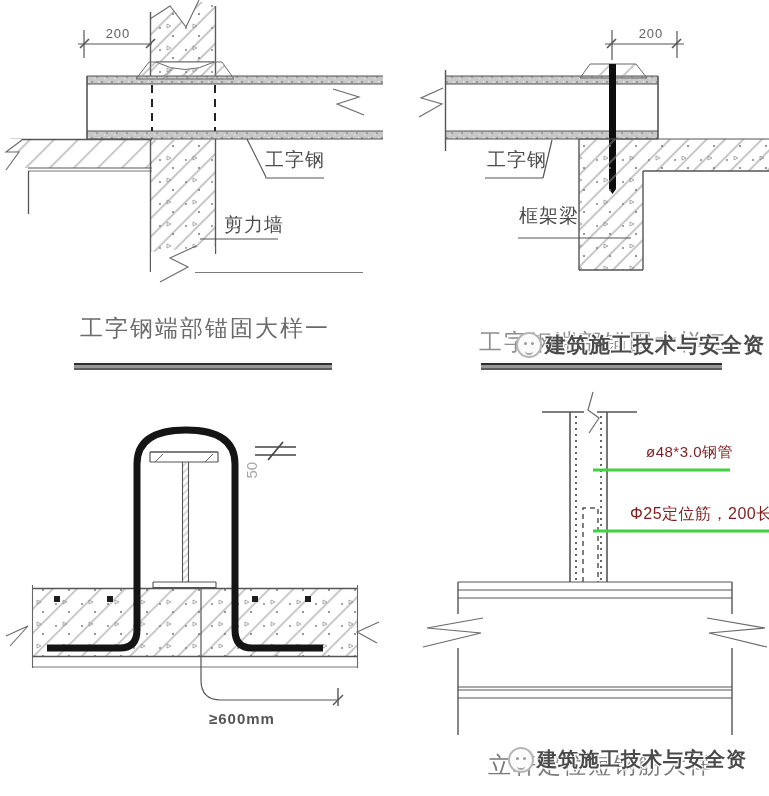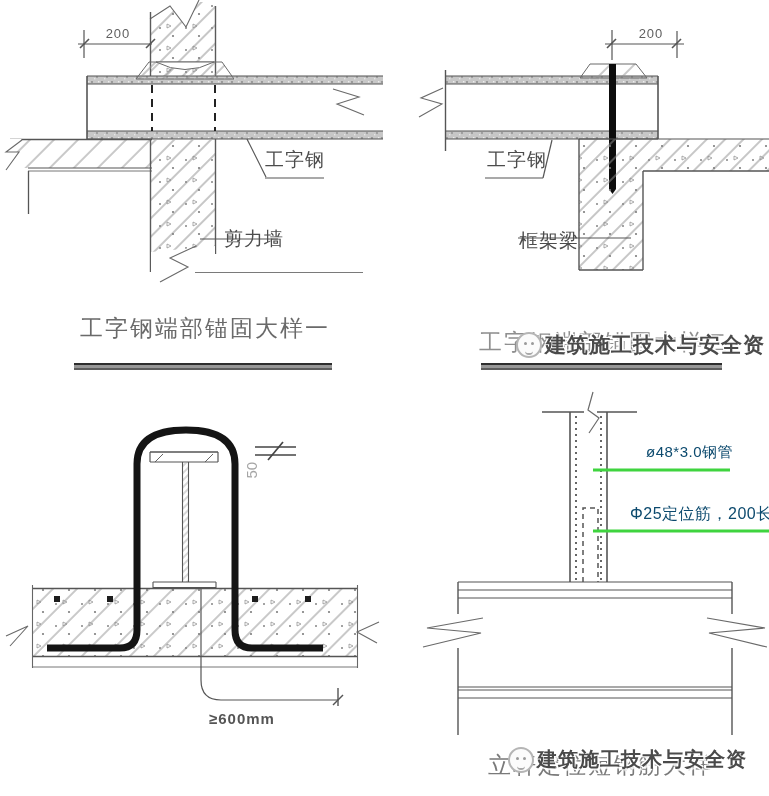--- a/index.html
+++ b/index.html
@@ -11,21 +11,21 @@
   .lbl{position:absolute;white-space:nowrap;color:#4a4a4a;line-height:1.1;text-align:right;}
   .dim{font-size:13px;color:#5f5f5f;letter-spacing:1px;text-align:center;}
   .cnlabel{font-size:19px;color:#4c4c4c;letter-spacing:1px;}
   .title{font-size:23px;color:#6a6a6a;letter-spacing:2px;}
   .title.dark{color:#3a3a3a;letter-spacing:3px;}
   .bar{
     position:absolute;height:7px;
     background:linear-gradient(180deg,#2e2e2e 0,#2e2e2e 2px,#979797 2px,#979797 5px,#5d5d5d 5px,#5d5d5d 7px);
   }
   .rot90{transform:rotate(-90deg);transform-origin:center;color:#a5a5a5;font-size:15px;}
-  .ann-green{font-size:15px;color:#0c4a6e;letter-spacing:0.5px;}
+  .ann-green{font-size:15px;color:#7f1d1d;letter-spacing:0.5px;}
   .watermark{position:absolute;display:flex;align-items:center;gap:3px;}
   .wm-text{
     font-weight:700;color:#4a4a4a;letter-spacing:1px;
     text-shadow:-1px -1px 0 #fff,1px -1px 0 #fff,-1px 1px 0 #fff,2px 2px 1px rgba(255,255,255,.85);
     font-family:Liberation Mono, monospace;
   }
   .wm-logo{
     display:inline-block;width:26px;height:26px;border-radius:50%;
     border:2px solid #b5b5b5;background:#fbfbfb;box-sizing:border-box;position:relative;
   }
@@ -249,25 +249,25 @@
     <rect x="341" y="224" width="12" height="34" fill="#ffffff"></rect>
     <path d="M98,228 L42,238 L96,243 L38,257" fill="none" stroke="#6a6a6a" stroke-width="1.2"></path>
     <path d="M322,228 L380,238 L324,243 L382,257" fill="none" stroke="#6a6a6a" stroke-width="1.2"></path>
 
     <line x1="208" y1="80" x2="345" y2="80" stroke="#3fd43f" stroke-width="3"></line>
     <line x1="208" y1="141" x2="384" y2="141" stroke="#3fd43f" stroke-width="3"></line>
   </svg>
 
   <div class="lbl dim" style="left:96px;top:27px;width:44px">200</div>
   <div class="lbl cnlabel" style="left:265px;top:150px">工字钢</div>
-  <div class="lbl cnlabel" style="left:224px;top:229px">剪力墙</div>
+  <div class="lbl cnlabel" style="left:224px;top:215px">剪力墙</div>
 
   <div class="lbl dim" style="left:629px;top:27px;width:44px">200</div>
   <div class="lbl cnlabel" style="left:487px;top:150px">工字钢</div>
-  <div class="lbl cnlabel" style="left:519px;top:231px">框架梁</div>
+  <div class="lbl cnlabel" style="left:519px;top:206px">框架梁</div>
 
   <div class="lbl title" style="left:80px;top:316px">工字钢端部锚固大样一</div>
   <div class="bar" style="left:74px;top:363px;width:258px"></div>
 
   <div class="lbl title" style="left:479px;top:330px;color:#8f8f8f">工字钢端部锚固大样二</div>
   <div class="bar" style="left:481px;top:363px;width:241px"></div>
 
   <div class="watermark" style="left:516px;top:331px">
     <span class="wm-logo">
         <i class="l"></i>

